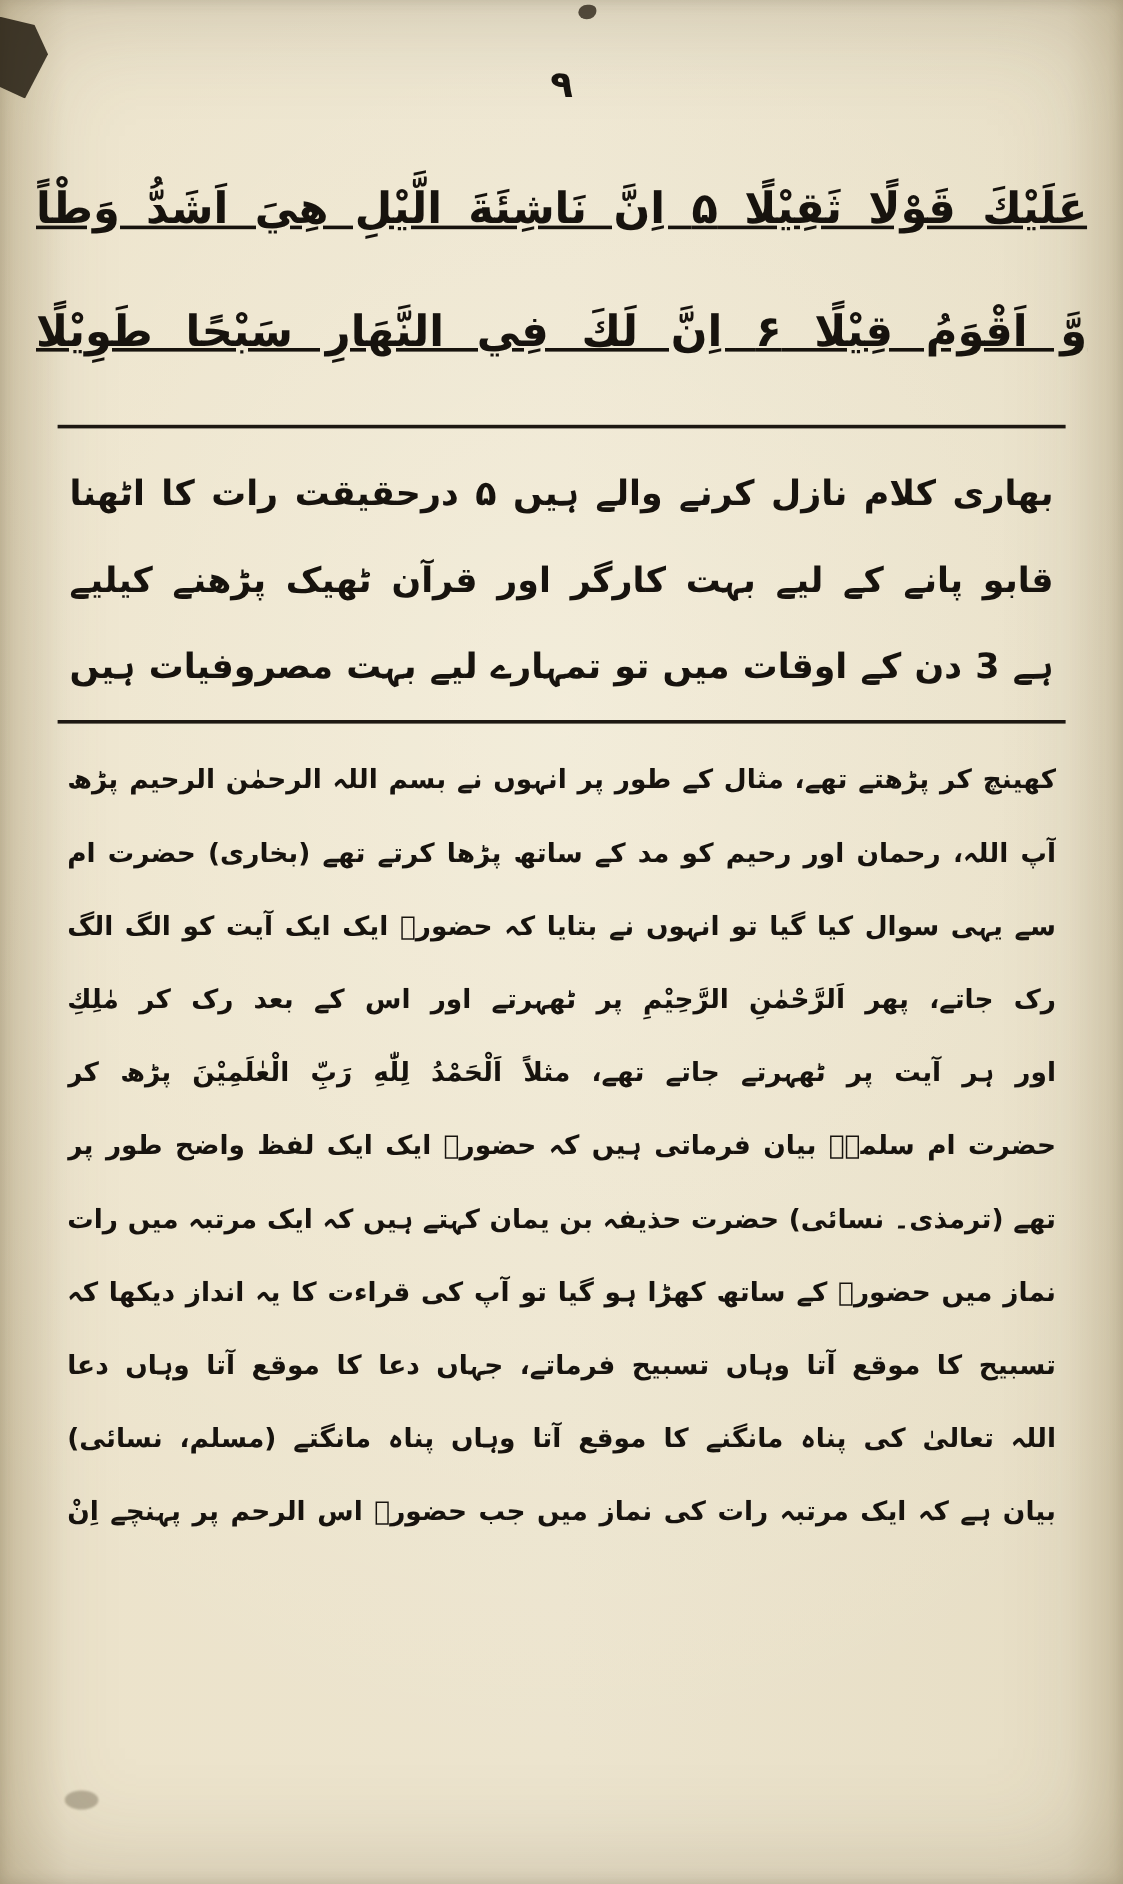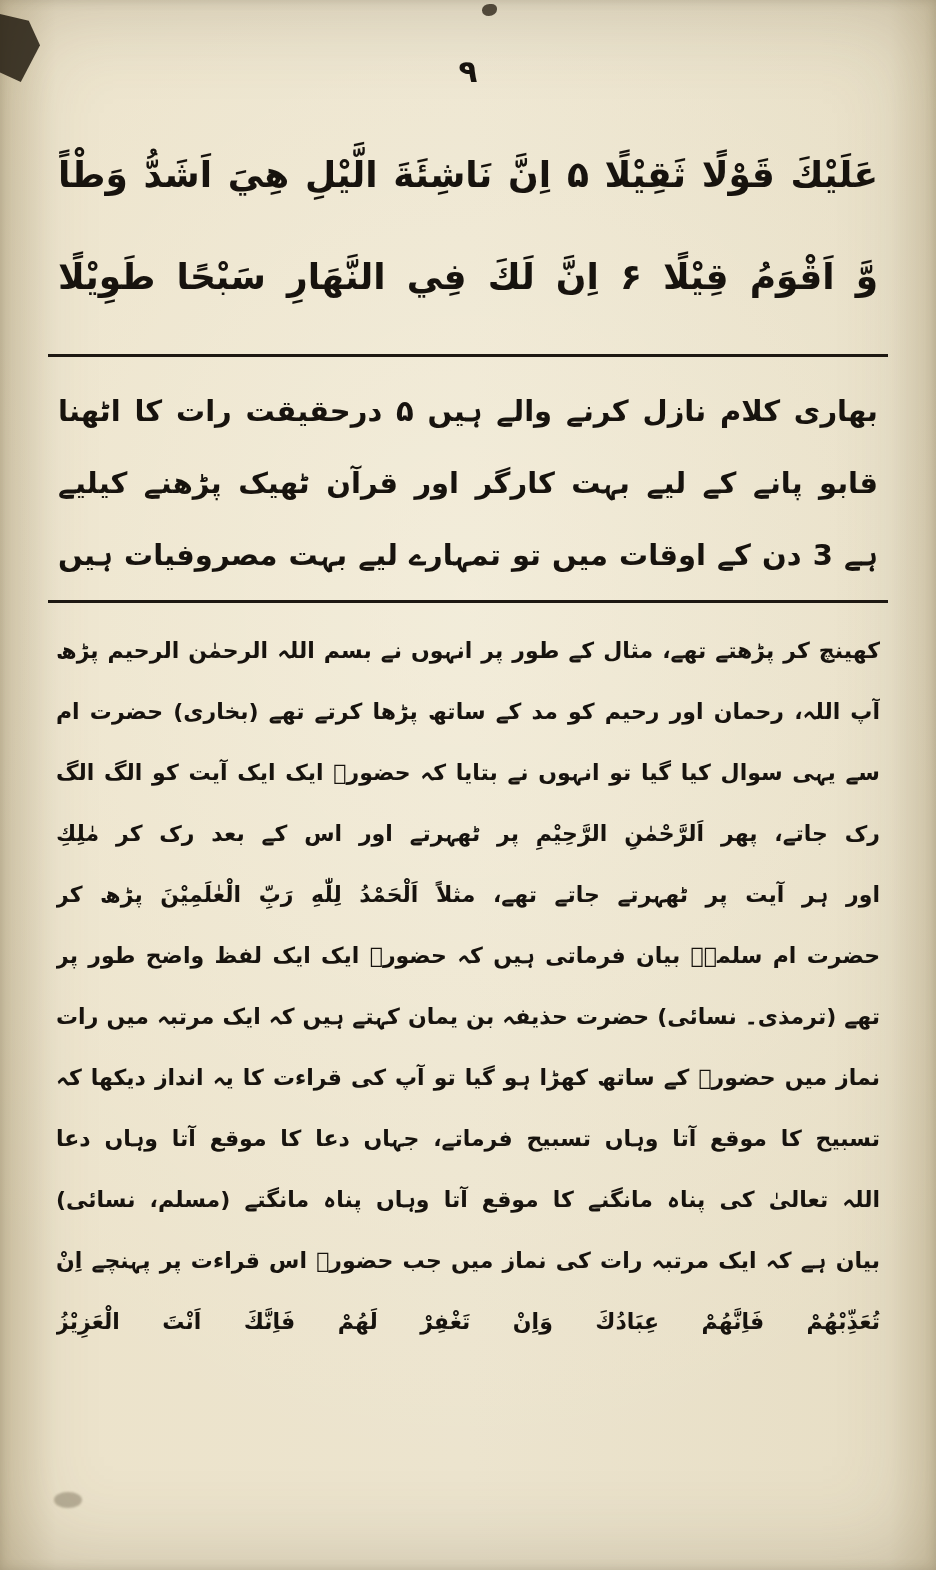--- a/index.html
+++ b/index.html
@@ -32,21 +32,21 @@
     position: absolute; bottom: 62px; left: 54px; width: 28px; height: 16px;
     background: #4a3f2a; border-radius: 50%; opacity: .32; filter: blur(1px);
   }
   
   .page-number {
     padding-top: 52px;
     text-align: center;
     font-size: 31px; font-weight: bold;
     line-height: 38px;
   }
-  .quran { margin: 34px 58px 0; }
+  .quran { margin: 34px 30px 0; text-decoration: underline; }
   .qline {
     font-size: 36px; font-weight: bold;
     line-height: 102px; height: 102px;
     text-align: justify; text-align-last: justify;
     overflow: hidden;
     letter-spacing: 1px;
   }
   .rule { height: 3px; background: #1d1812; margin-left: 48px; margin-right: 48px; }
   .rule-1 { margin-top: 26px; }
   .rule-2 { margin-top: 9px; height: 3px; }
@@ -95,17 +95,16 @@
     <div class="cline">کھینچ کر پڑھتے تھے، مثال کے طور پر انہوں نے بسم اللہ الرحمٰن الرحیم پڑھ کر بتایا کہ</div>
     <div class="cline">آپ اللہ، رحمان اور رحیم کو مد کے ساتھ پڑھا کرتے تھے (بخاری) حضرت ام سلمہؓ</div>
     <div class="cline">سے یہی سوال کیا گیا تو انہوں نے بتایا کہ حضورؐ ایک ایک آیت کو الگ الگ پڑھتے</div>
     <div class="cline">رک جاتے، پھر اَلرَّحْمٰنِ الرَّحِيْمِ پر ٹھہرتے اور اس کے بعد رک کر مٰلِكِ</div>
     <div class="cline">اور ہر آیت پر ٹھہرتے جاتے تھے، مثلاً اَلْحَمْدُ لِلّٰهِ رَبِّ الْعٰلَمِيْنَ پڑھ کر</div>
     <div class="cline">حضرت ام سلمہؓ بیان فرماتی ہیں کہ حضورؐ ایک ایک لفظ واضح طور پر پڑھا کرتے</div>
     <div class="cline">تھے (ترمذی۔ نسائی) حضرت حذیفہ بن یمان کہتے ہیں کہ ایک مرتبہ میں رات کی</div>
     <div class="cline">نماز میں حضورؐ کے ساتھ کھڑا ہو گیا تو آپ کی قراءت کا یہ انداز دیکھا کہ جہاں</div>
     <div class="cline">تسبیح کا موقع آتا وہاں تسبیح فرماتے، جہاں دعا کا موقع آتا وہاں دعا مانگتے، جہاں</div>
     <div class="cline">اللہ تعالیٰ کی پناہ مانگنے کا موقع آتا وہاں پناہ مانگتے (مسلم، نسائی) حضرت ابوذر کا</div>
-    <div class="cline">بیان ہے کہ ایک مرتبہ رات کی نماز میں جب حضورؐ اس قراءت پر پہنچے اِنْ</div>
-    <div class="cline">تُعَذِّبْهُمْ فَاِنَّهُمْ عِبَادُكَ وَاِنْ تَغْفِرْ لَهُمْ فَاِنَّكَ اَنْتَ الْعَزِيْزُ</div>
+    <div class="cline">بیان ہے کہ ایک مرتبہ رات کی نماز میں جب حضورؐ اس الرحم پر پہنچے اِنْ</div>
   </div>
 
 </div>
 
 </body></html>

